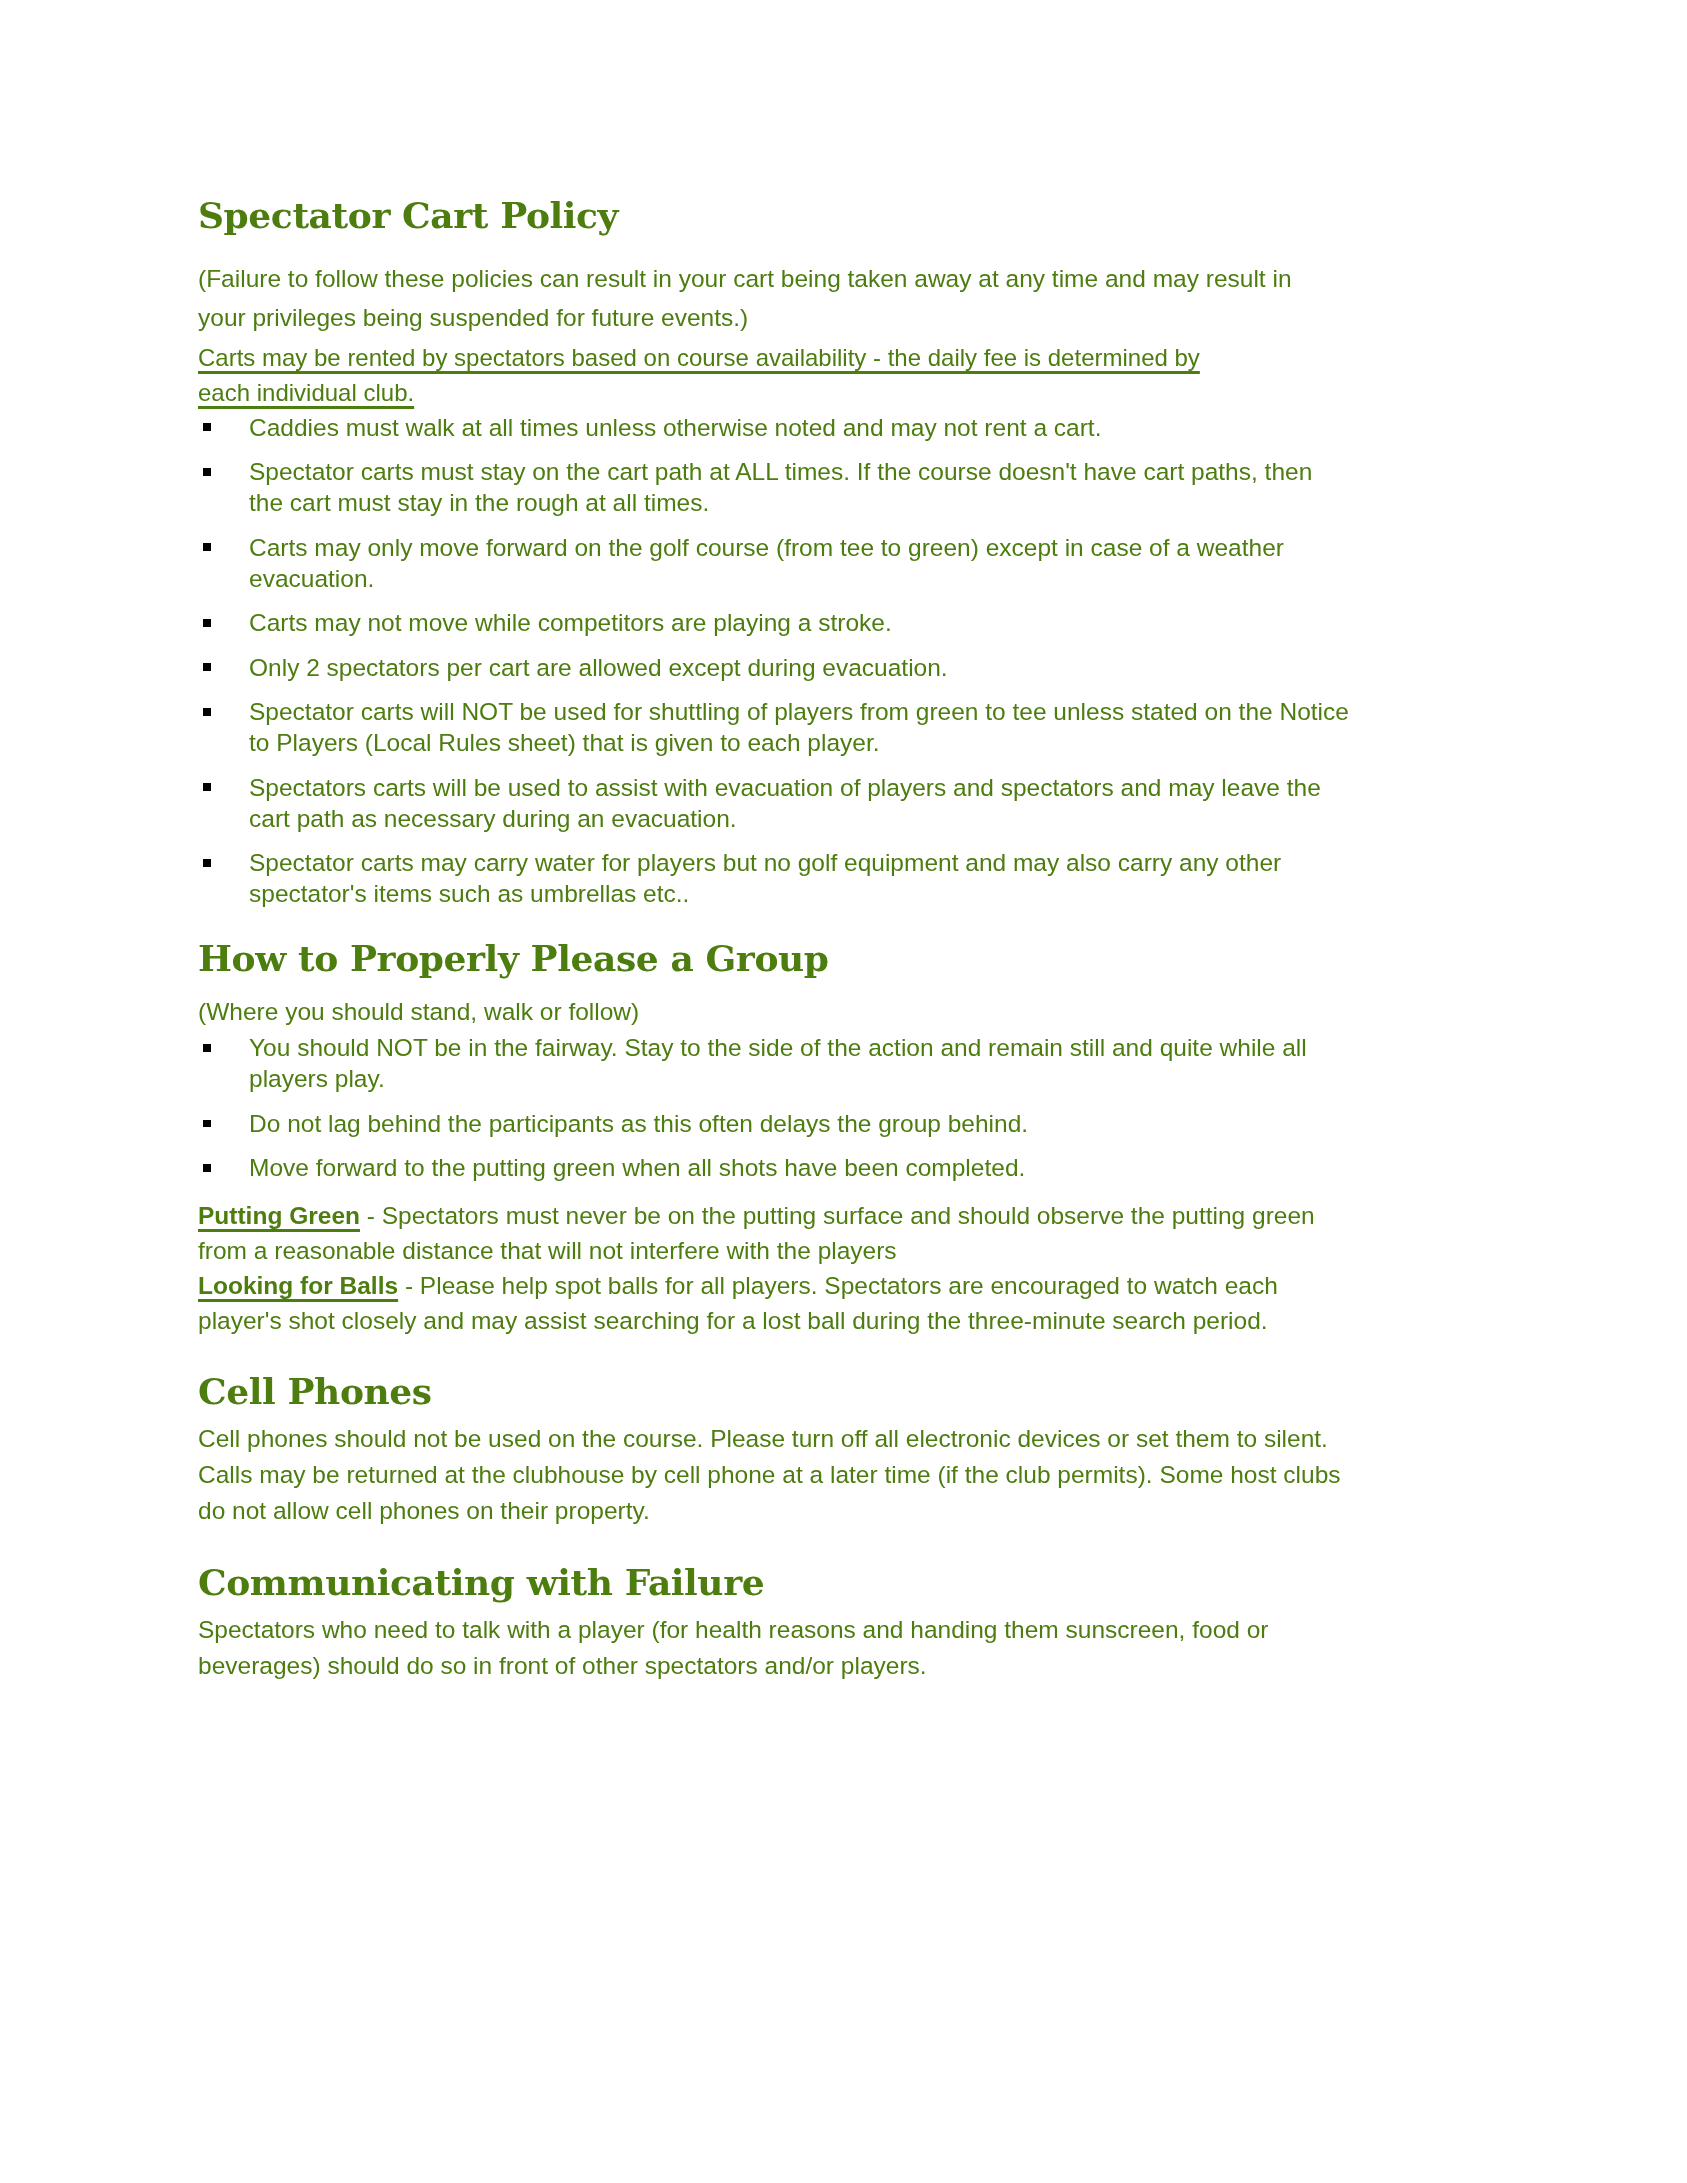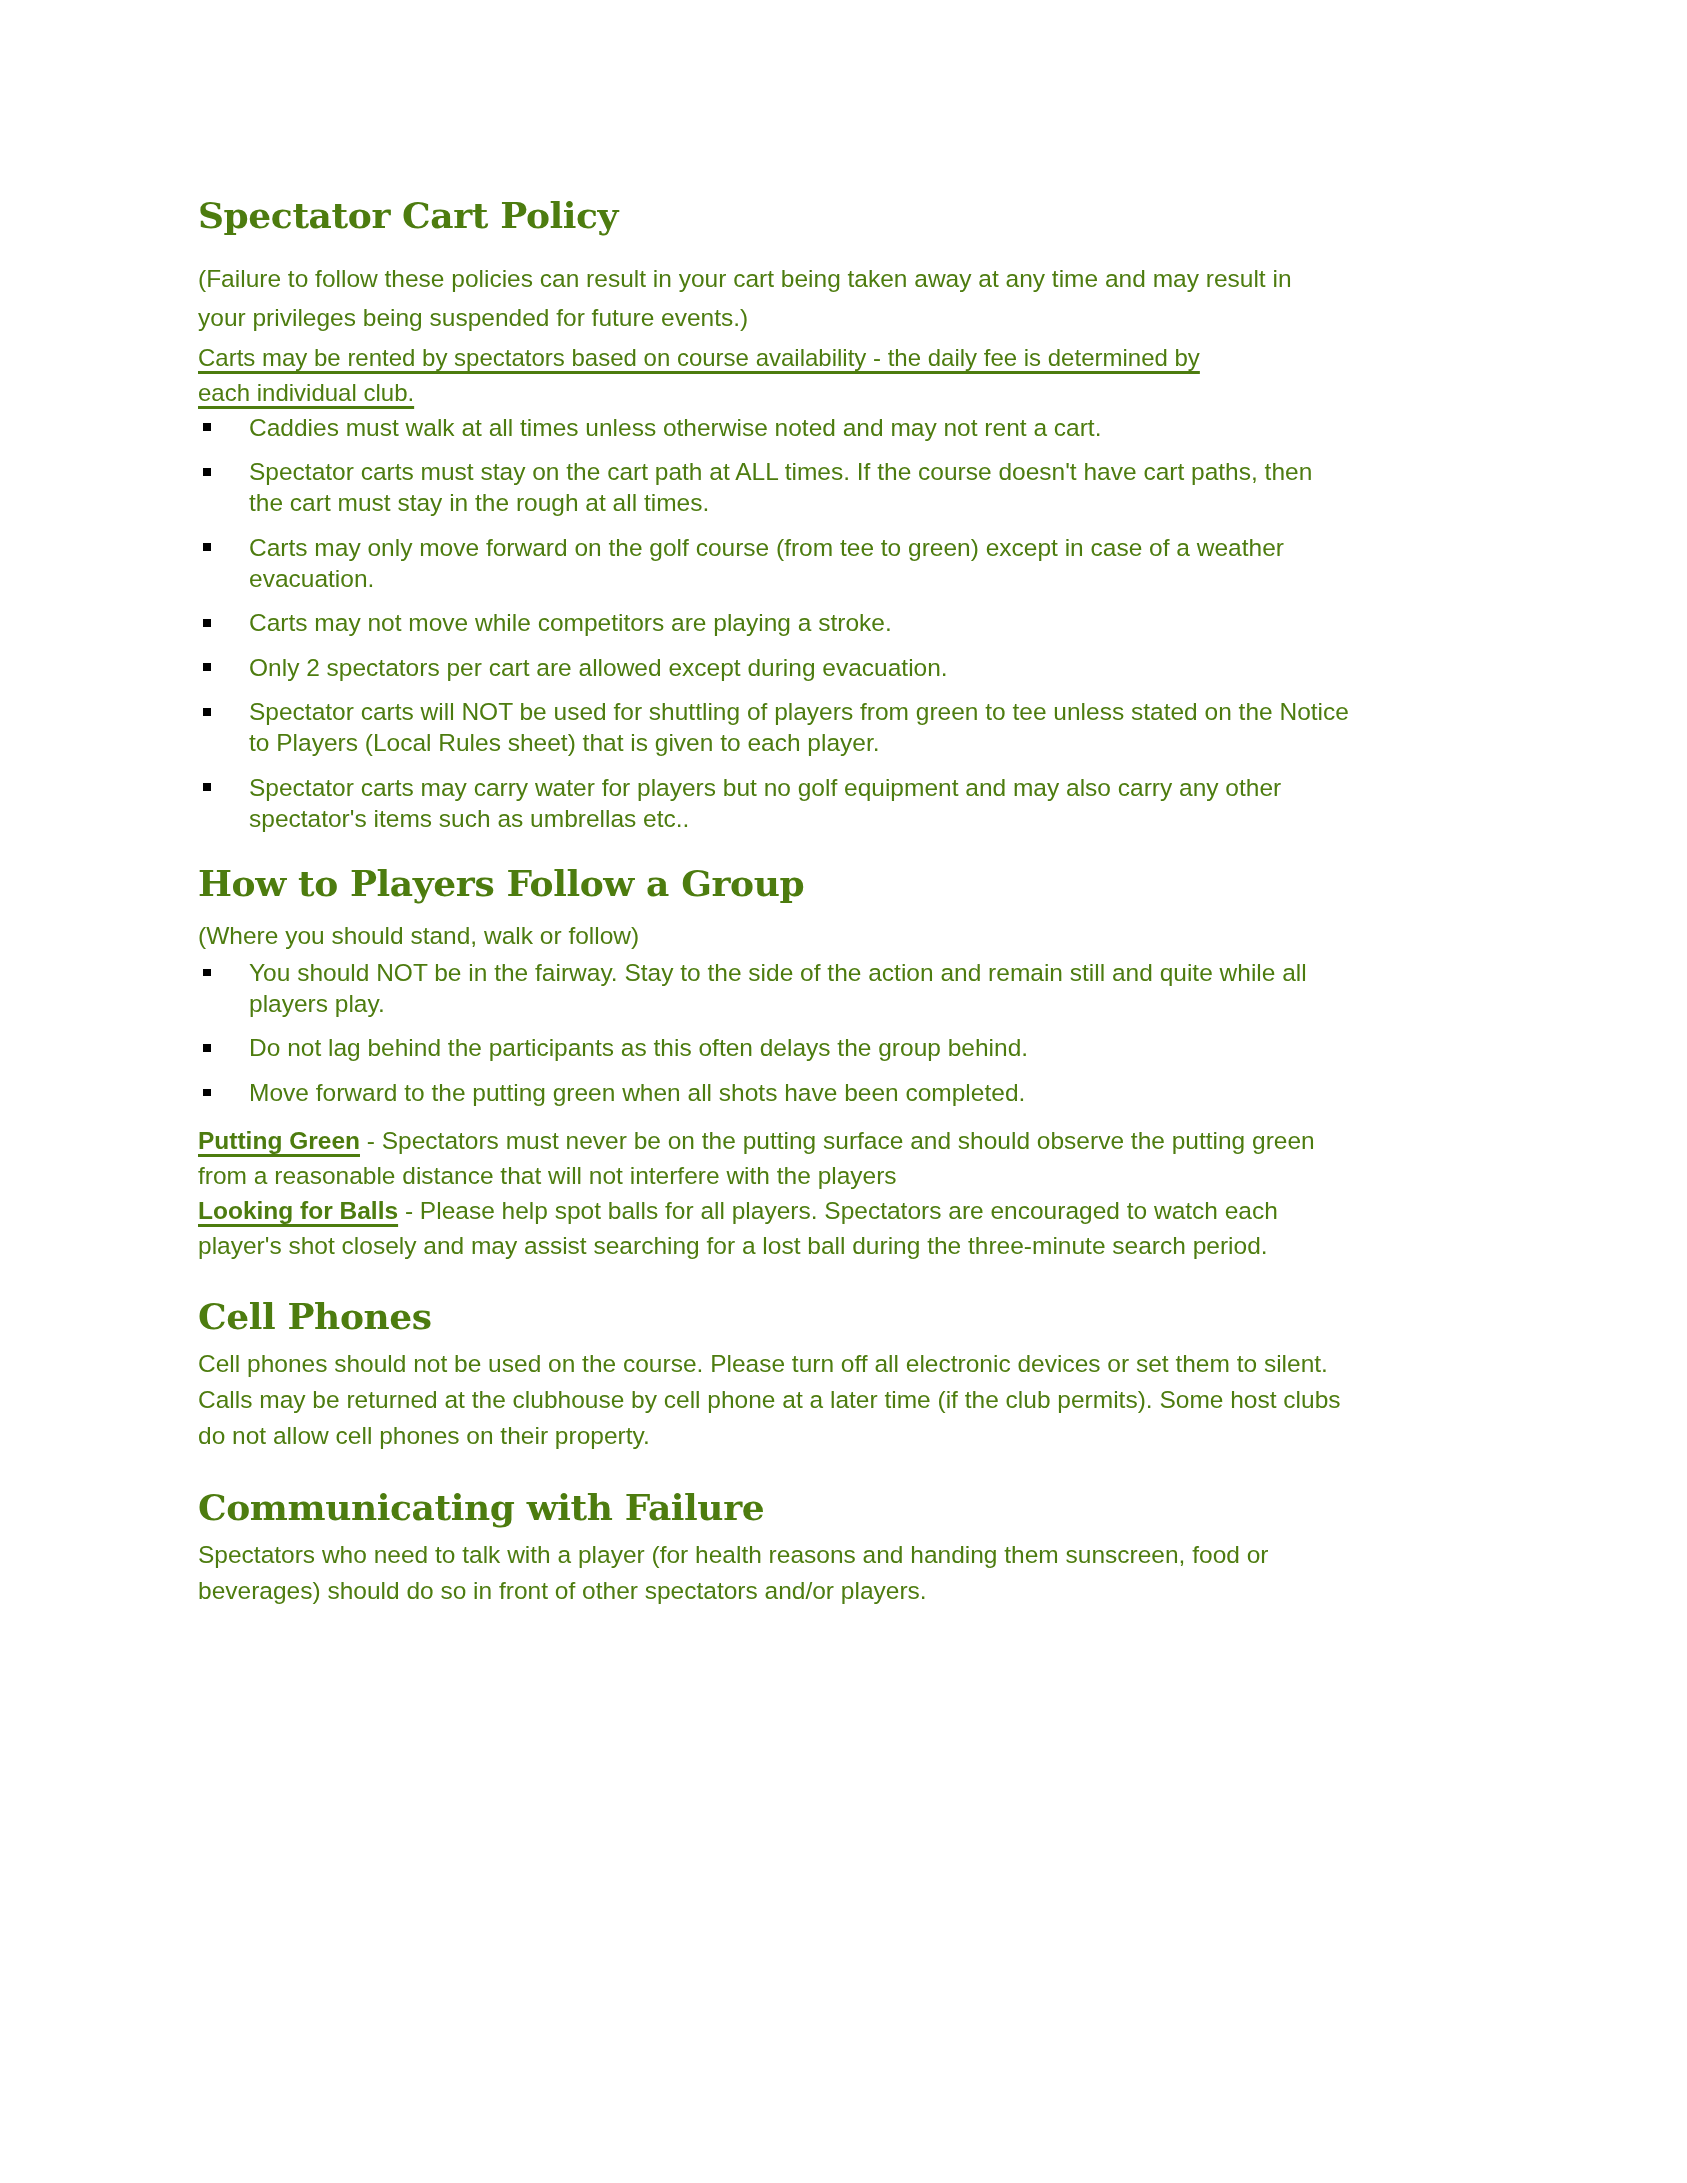--- a/index.html
+++ b/index.html
@@ -101,26 +101,27 @@
   <ul class="bullets">
     <li><span class="sq"></span><span>Caddies must walk at all times unless otherwise noted and may not rent a cart.</span></li>
     <li><span class="sq"></span><span>Spectator carts must stay on the cart path at ALL times. If the course doesn't have cart paths, then
 the cart must stay in the rough at all times.</span></li>
     <li><span class="sq"></span><span>Carts may only move forward on the golf course (from tee to green) except in case of a weather
 evacuation.</span></li>
     <li><span class="sq"></span><span>Carts may not move while competitors are playing a stroke.</span></li>
     <li><span class="sq"></span><span>Only 2 spectators per cart are allowed except during evacuation.</span></li>
     <li><span class="sq"></span><span>Spectator carts will NOT be used for shuttling of players from green to tee unless stated on the Notice
 to Players (Local Rules sheet) that is given to each player.</span></li>
-    <li><span class="sq"></span></li>
+    <li><span class="sq"></span><span>Spectators carts will be used to assist with evacuation of players and spectators and may leave the
+cart path as necessary during an evacuation.</span></li>
     <li><span class="sq"></span><span>Spectator carts may carry water for players but no golf equipment and may also carry any other
 spectator's items such as umbrellas etc..</span></li>
   </ul>
 
-  <h1 class="heading mt-h2">How to Players Follow a Group</h1>
+  <h1 class="heading mt-h2">How to Properly Please a Group</h1>
 
   <p class="para mt-sub">(Where you should stand, walk or follow)</p>
 
   <ul class="bullets mt-ul2">
     <li><span class="sq"></span><span>You should NOT be in the fairway. Stay to the side of the action and remain still and quite while all
 players play.</span></li>
     <li><span class="sq"></span><span>Do not lag behind the participants as this often delays the group behind.</span></li>
     <li><span class="sq"></span><span>Move forward to the putting green when all shots have been completed.</span></li>
   </ul>
 

